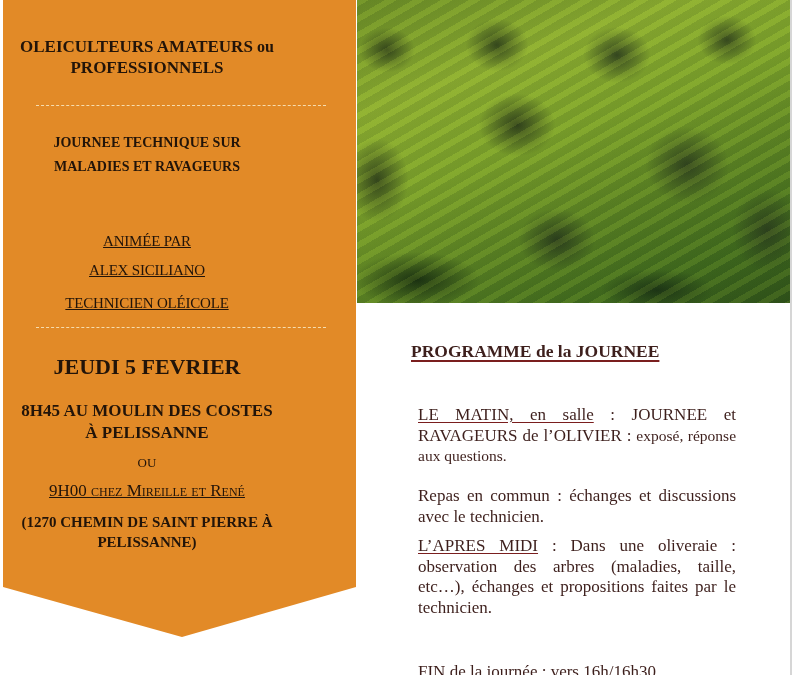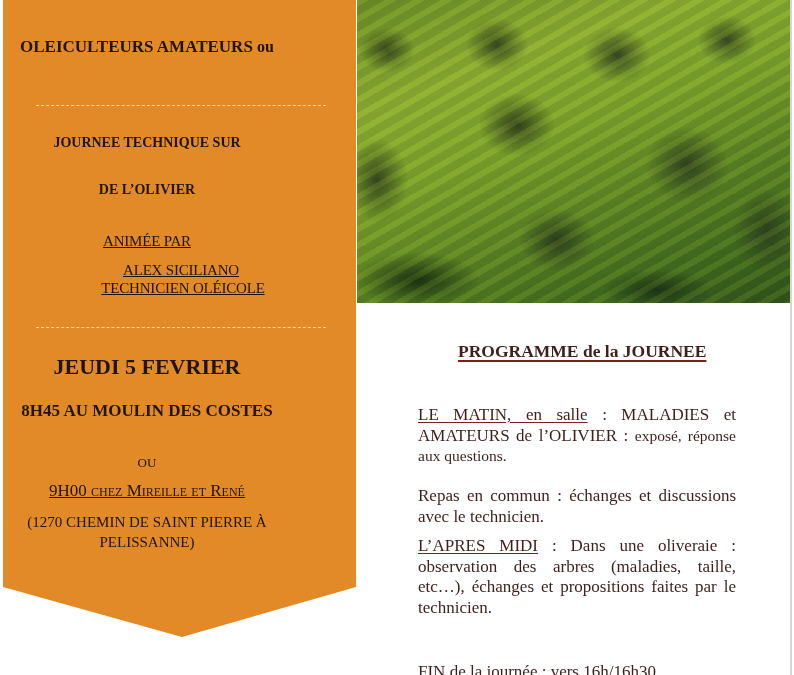--- a/index.html
+++ b/index.html
@@ -67,22 +67,22 @@
     line-height: 23.5px;
   }
   .small-caps-line {
     font-weight: normal;
     font-size: 15px;
     line-height: 19px;
     letter-spacing: -0.2px;
     text-decoration: underline;
   }
   .animee { top: 232px; }
-  .animator { top: 261px; padding-left: 34px; }
-  .role { top: 279px; margin-left: 36px; }
+  .animator { top: 261px; }
+  .role { top: 294px; }
   .date {
     top: 354px;
     font-size: 22px;
     line-height: 26px;
   }
   .place1 {
     top: 400px;
     font-size: 17px;
     font-weight: bold;
     line-height: 22px;
@@ -97,21 +97,21 @@
     top: 480px;
     font-size: 17px;
     font-weight: normal;
     line-height: 22px;
     font-variant: small-caps;
     text-decoration: underline;
   }
   .address {
     top: 512px;
     font-size: 15px;
-    font-weight: normal;
+    font-weight: bold;
     line-height: 20px;
   }
   
   .photo {
     position: absolute;
     left: 357px;
     top: 0;
     width: 433px;
     height: 303px;
     overflow: hidden;
@@ -149,21 +149,20 @@
     left: -7px;
     width: 330px;
     font-size: 17.5px;
     font-weight: bold;
     line-height: 22px;
     white-space: nowrap;
     text-decoration: underline;
     text-decoration-color: #7a1e1e;
     text-decoration-thickness: 2px;
     text-underline-offset: 3px;
-    margin-left: 47px;
   }
   .para {
     position: absolute;
     left: 0;
     width: 318px;
     font-size: 17px;
     line-height: 20.5px;
     text-align: justify;
   }
   .para .u {
@@ -180,59 +179,60 @@
 </head>
 <body>
 
 <div class="page-border"></div>
 
 <div class="banner"></div>
 
 <div class="banner-content">
   <div class="b-line audience">
     <span><span>OLEICULTEURS AMATEURS </span><span class="lower">ou</span></span><br>
+    <span>PROFESSIONNELS</span>
   </div>
 
   <div class="dash" style="top:105px;"></div>
 
   <div class="b-line title">
     <span>JOURNEE TECHNIQUE SUR</span><br>
-    <br>
-    <span>DE L’OLIVIER</span>
+    <span>MALADIES ET RAVAGEURS</span><br>
   </div>
 
   <div class="b-line small-caps-line animee">ANIMÉE PAR</div>
   <div class="b-line small-caps-line animator">ALEX SICILIANO</div>
   <div class="b-line small-caps-line role">TECHNICIEN OLÉICOLE</div>
 
   <div class="dash" style="top:327px;"></div>
 
   <div class="b-line date">JEUDI 5 FEVRIER</div>
 
   <div class="b-line place1">
     <span>8H45 AU MOULIN DES COSTES</span><br>
+    <span>À PELISSANNE</span>
   </div>
 
   <div class="b-line or">OU</div>
 
   <div class="b-line place2">9H00 chez Mireille et René</div>
 
   <div class="b-line address">
     <span>(1270 CHEMIN DE SAINT PIERRE À</span><br>
     <span>PELISSANNE)</span>
   </div>
 </div>
 
 <div class="photo"></div>
 
 <div class="programme">
   <div class="prog-title">PROGRAMME de la JOURNEE</div>
 
   <div class="para p1">
-    <span class="u">LE MATIN, en salle</span><span> : MALADIES et AMATEURS de l’OLIVIER : </span><span class="smaller">exposé, réponse aux questions.</span>
+    <span class="u">LE MATIN, en salle</span><span> : JOURNEE et RAVAGEURS de l’OLIVIER : </span><span class="smaller">exposé, réponse aux questions.</span>
   </div>
 
   <div class="para p2">
     <span>Repas en commun : échanges et discussions avec le technicien.</span>
   </div>
 
   <div class="para p3">
     <span class="u">L’APRES MIDI</span><span> : Dans une oliveraie : observation des arbres (maladies, taille, etc…), échanges et propositions faites par le technicien.</span>
   </div>
 

